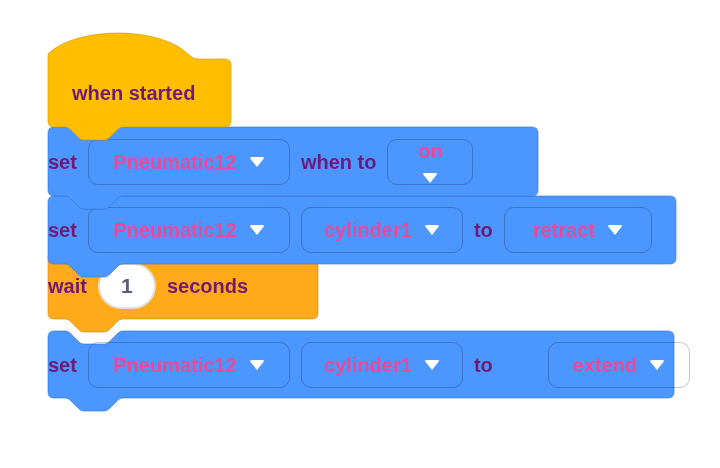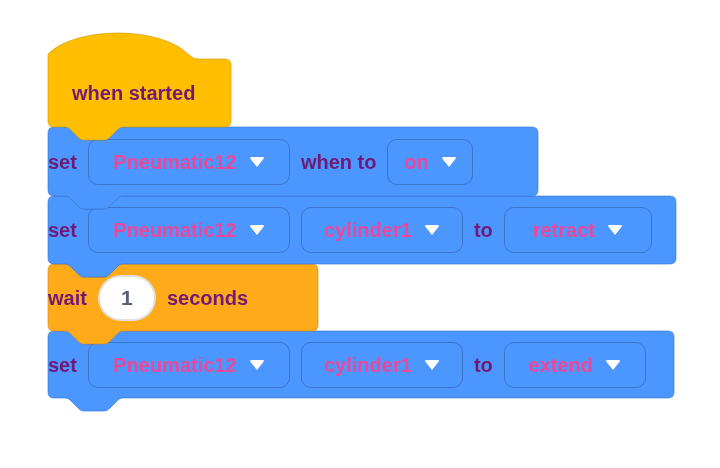--- a/index.html
+++ b/index.html
@@ -53,21 +53,21 @@
     <svg class="shape" width="490" height="85" viewBox="0 0 490 85">
         <path d="M 0,6 Q 0,0 6,0 H 17 c 3,0 4.5,1.5 6,3 l 7,7 c 1.5,1.5 3,3 6,3 h 20 c 3,0 4.5,-1.5 6,-3 l 7,-7 c 1.5,-1.5 3,-3 6,-3 H 484 Q 490,0 490,6 V 63 Q 490,69 484,69 H 75 c -3,0 -4.5,1.5 -6,3 l -7,7 c -1.5,1.5 -3,3 -6,3 h -20 c -3,0 -4.5,-1.5 -6,-3 l -7,-7 c -1.5,-1.5 -3,-3 -6,-3 H 6 Q 0,69 0,63 Z" fill="var(--device)" stroke="var(--device-border)" stroke-width="1" stroke-opacity="0.6"></path>
       </svg>
     <div class="content">
       <span class="lbl">set</span>
       <div class="dd" style="min-width:202px;">
         <span class="dd-label">Pneumatic12</span>
         <span class="arrow"></span>
       </div>
       <span class="lbl">when to</span>
-      <div class="dd" style="min-width:86px;">
+      <div class="dd" style="min-width:86px;flex-direction:column;">
         <span class="dd-label">on</span>
         <span class="arrow"></span>
       </div>
     </div>
   </div>
 
   <div class="block" style="left:48px;top:196px;width:628px;height:68px;z-index:3;">
     <svg class="shape" width="628" height="84" viewBox="0 0 628 84">
         <path d="M 0,6 Q 0,0 6,0 H 17 c 3,0 4.5,1.5 6,3 l 7,7 c 1.5,1.5 3,3 6,3 h 20 c 3,0 4.5,-1.5 6,-3 l 7,-7 c 1.5,-1.5 3,-3 6,-3 H 622 Q 628,0 628,6 V 62 Q 628,68 622,68 H 75 c -3,0 -4.5,1.5 -6,3 l -7,7 c -1.5,1.5 -3,3 -6,3 h -20 c -3,0 -4.5,-1.5 -6,-3 l -7,-7 c -1.5,-1.5 -3,-3 -6,-3 H 6 Q 0,68 0,62 Z" fill="var(--device)" stroke="var(--device-border)" stroke-width="1" stroke-opacity="0.6"></path>
       </svg>
@@ -82,21 +82,21 @@
         <span class="arrow"></span>
       </div>
       <span class="lbl">to</span>
       <div class="dd" style="min-width:148px;">
         <span class="dd-label">retract</span>
         <span class="arrow"></span>
       </div>
     </div>
   </div>
 
-  <div class="block" style="left:48px;top:264px;width:308px;height:67px;z-index:2;">
+  <div class="block" style="left:48px;top:252px;width:308px;height:67px;z-index:2;">
     <svg class="shape" width="270" height="83" viewBox="0 0 270 83">
         <path d="M 0,6 Q 0,0 6,0 H 17 c 3,0 4.5,1.5 6,3 l 7,7 c 1.5,1.5 3,3 6,3 h 20 c 3,0 4.5,-1.5 6,-3 l 7,-7 c 1.5,-1.5 3,-3 6,-3 H 264 Q 270,0 270,6 V 61 Q 270,67 264,67 H 75 c -3,0 -4.5,1.5 -6,3 l -7,7 c -1.5,1.5 -3,3 -6,3 h -20 c -3,0 -4.5,-1.5 -6,-3 l -7,-7 c -1.5,-1.5 -3,-3 -6,-3 H 6 Q 0,67 0,61 Z" fill="var(--control)" stroke="var(--control-border)" stroke-width="1" stroke-opacity="0.6"></path>
       </svg>
     <div class="content">
       <span class="lbl">wait</span>
       <div class="oval">
         <span>1</span>
       </div>
       <span class="lbl">seconds</span>
     </div>
@@ -110,20 +110,20 @@
       <span class="lbl">set</span>
       <div class="dd" style="min-width:202px;">
         <span class="dd-label">Pneumatic12</span>
         <span class="arrow"></span>
       </div>
       <div class="dd" style="min-width:162px;">
         <span class="dd-label">cylinder1</span>
         <span class="arrow"></span>
       </div>
       <span class="lbl">to</span>
-      <div class="dd" style="min-width:142px;">
+      <div class="dd" style="min-width:142px;margin-left:44px;">
         <span class="dd-label">extend</span>
         <span class="arrow"></span>
       </div>
     </div>
   </div>
 
 </div>
 
 </body></html>

